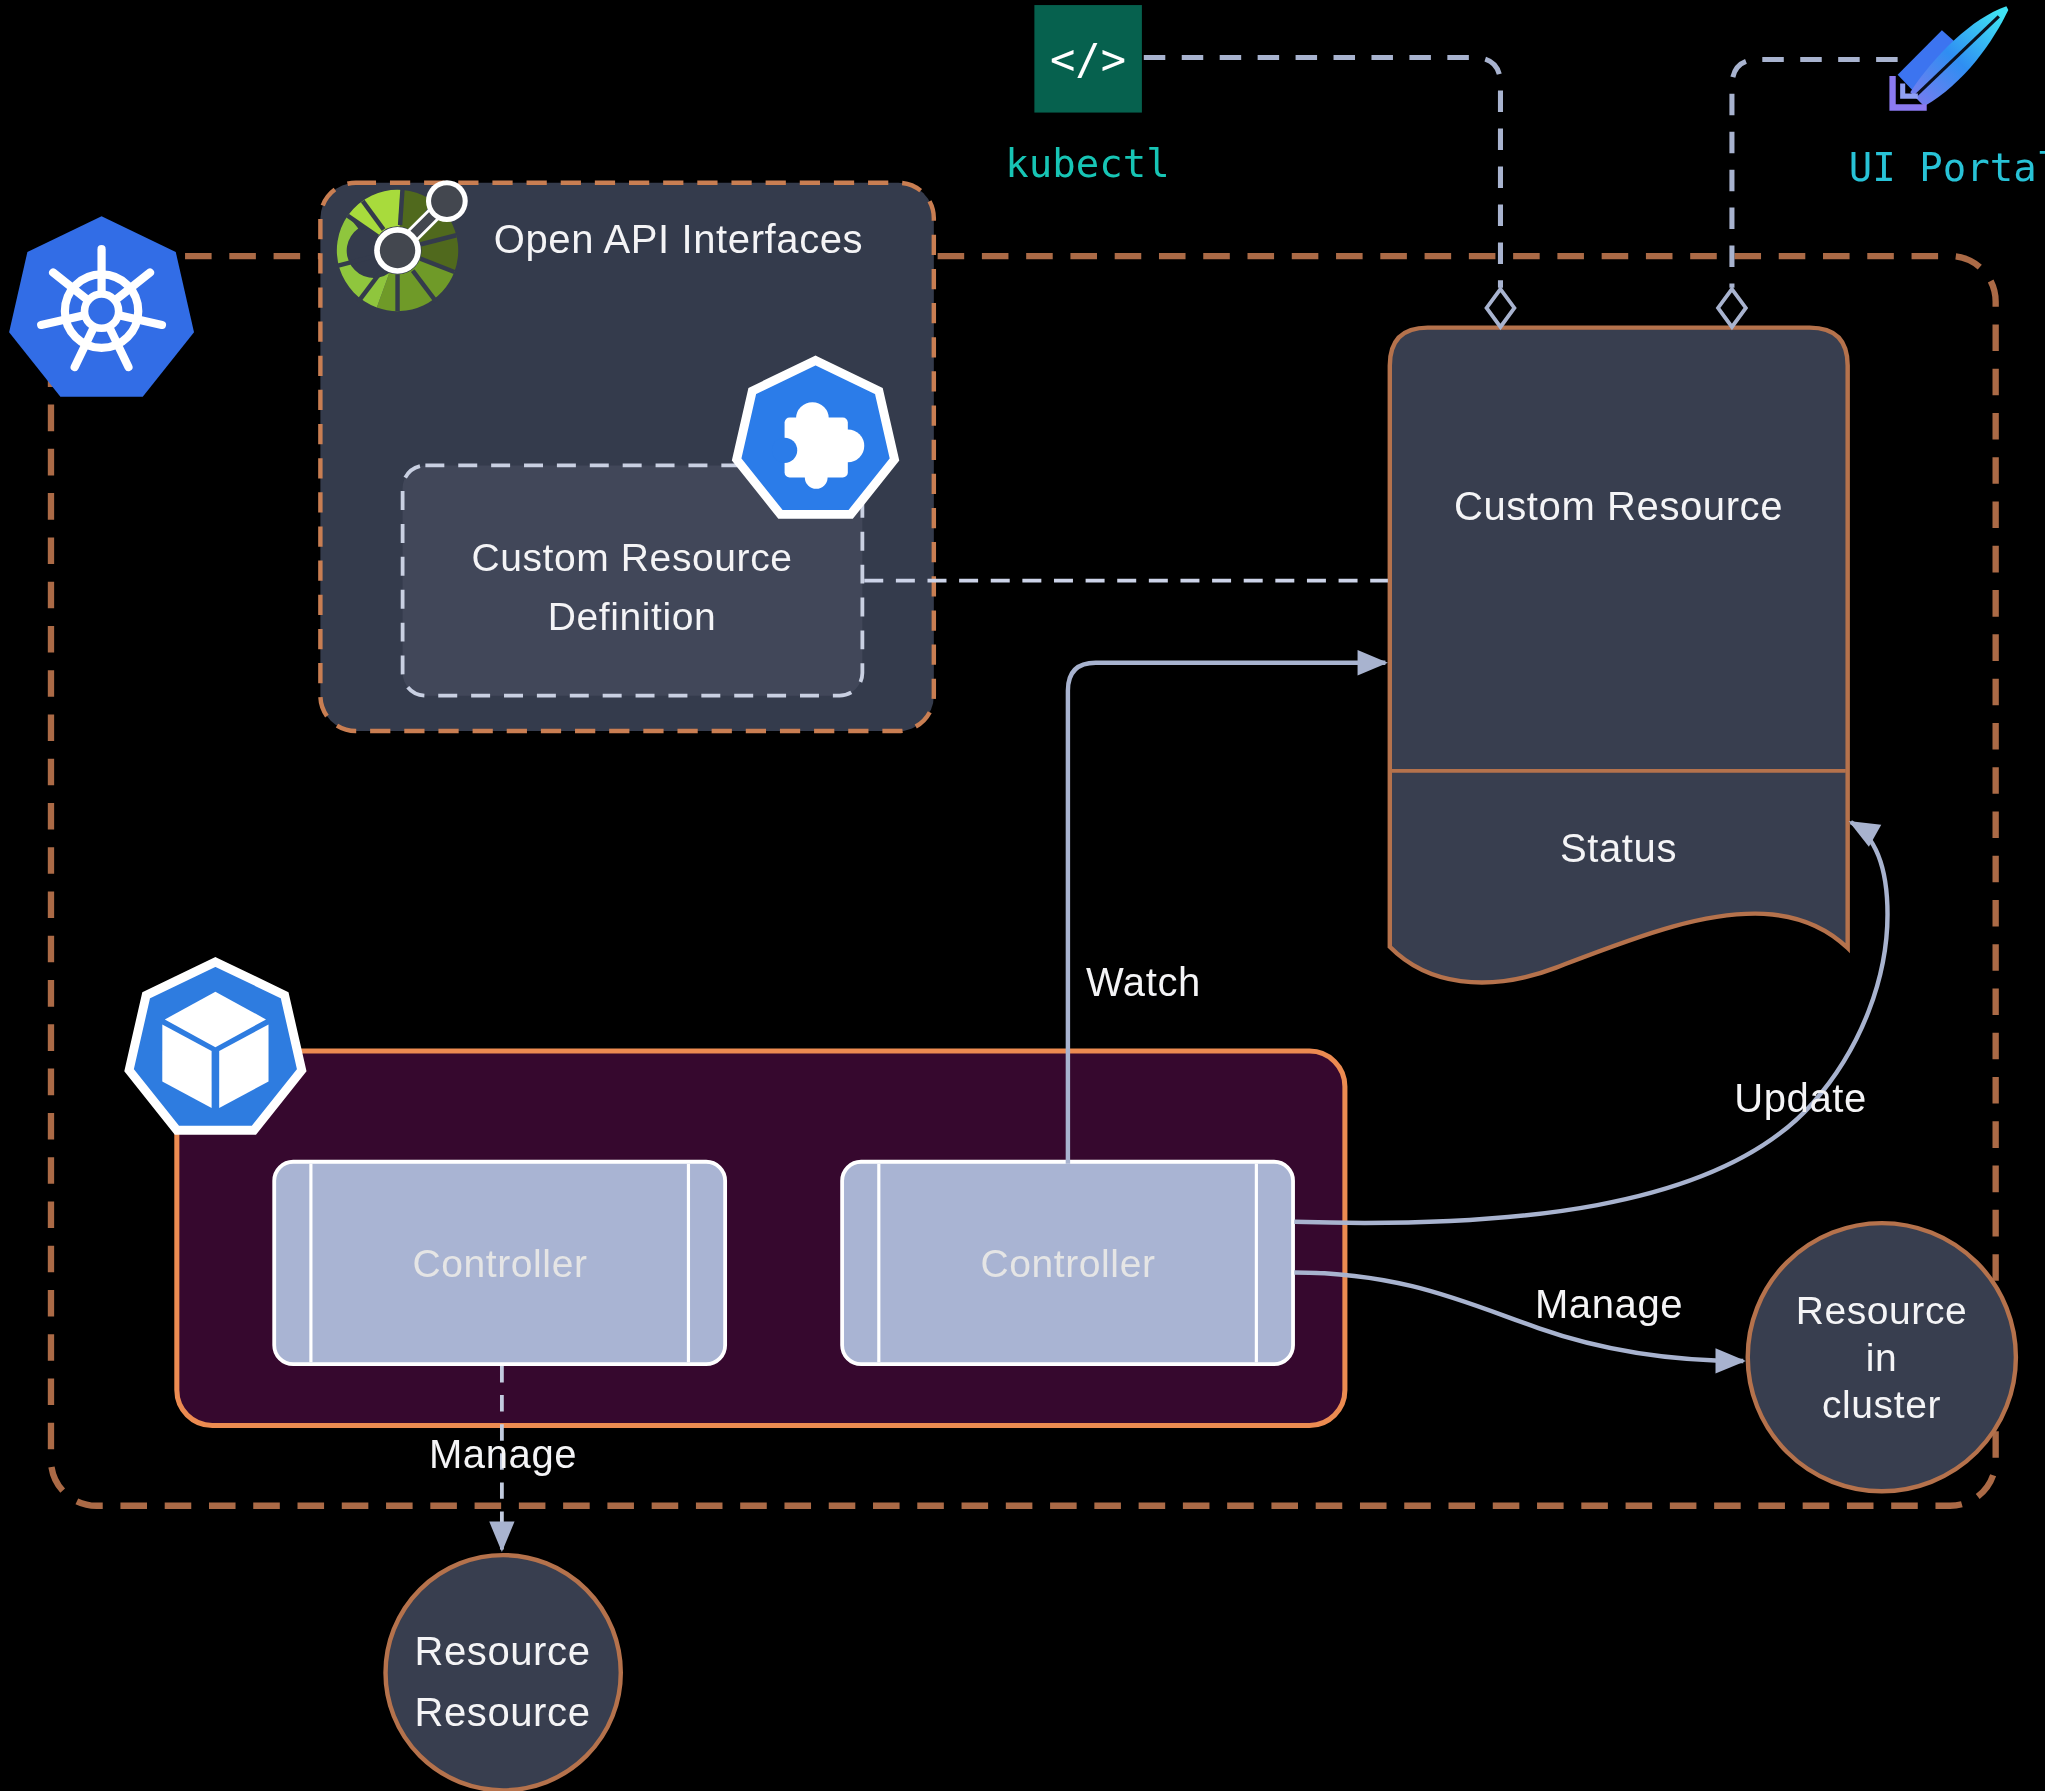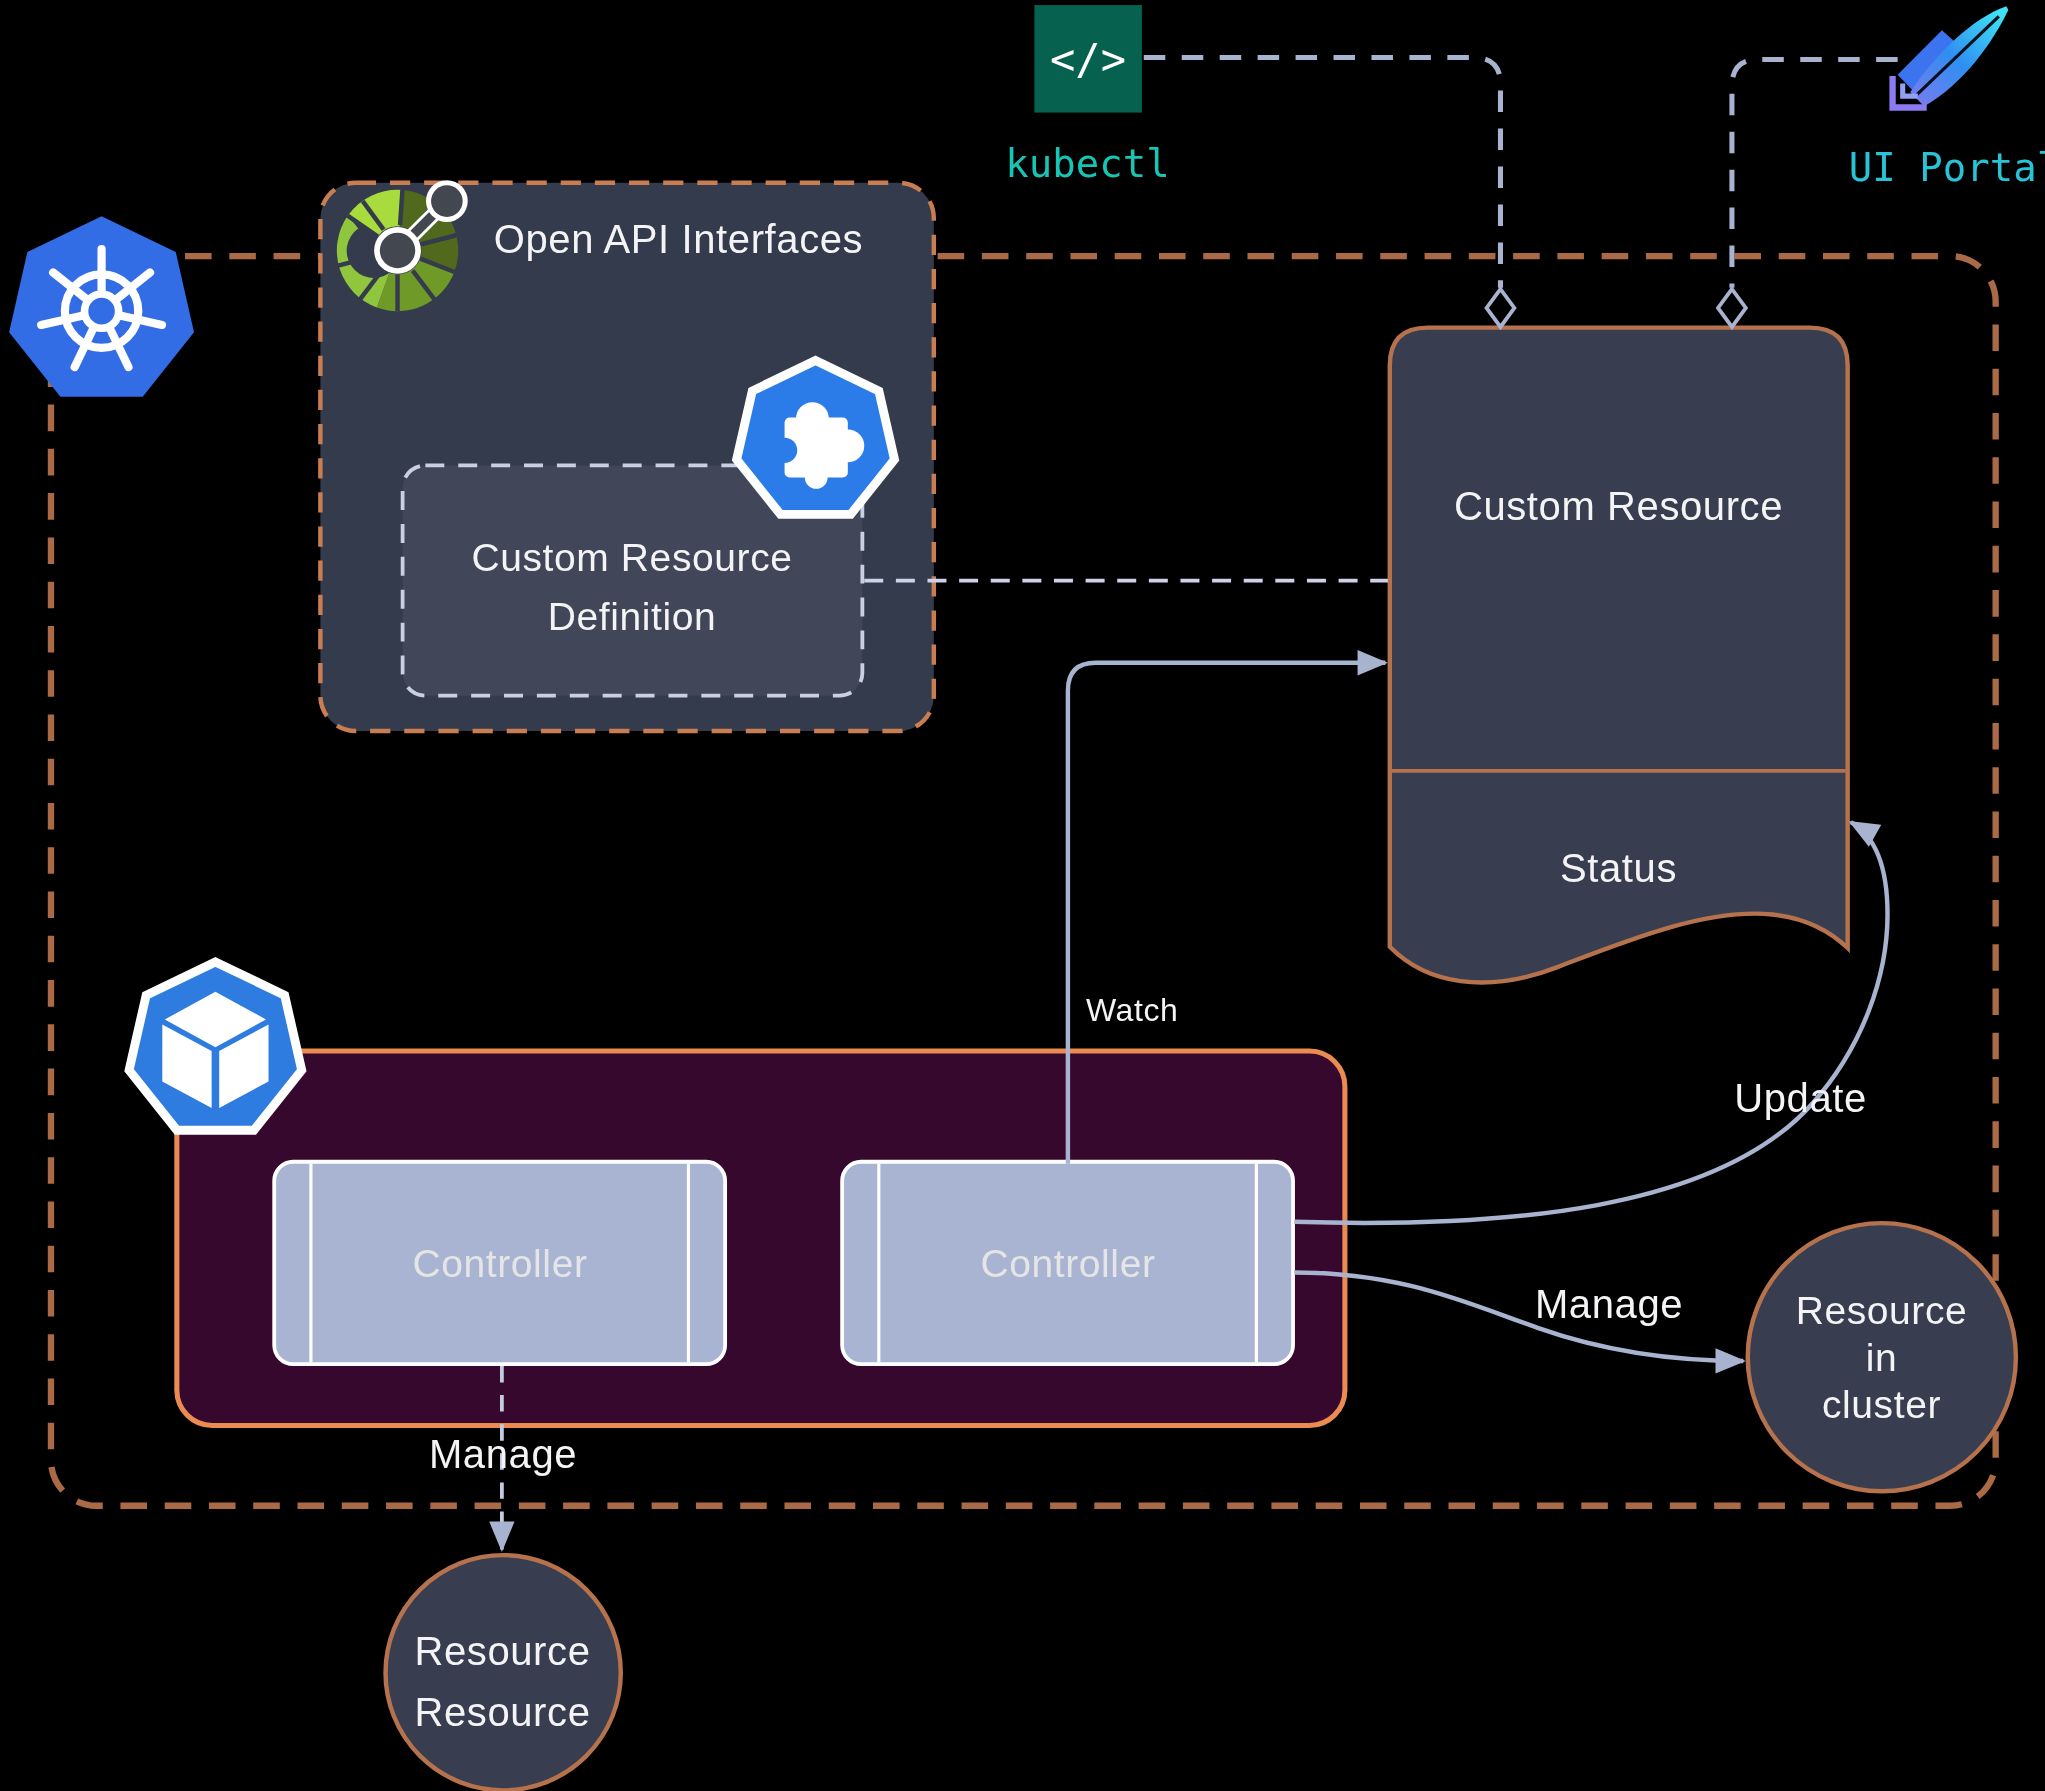--- a/index.html
+++ b/index.html
@@ -135,27 +135,27 @@
 </svg>
 
   <div class="lbl" style="left:457px;top:216px;width:443px;height:47px;font-size:40px;">Open API Interfaces</div>
 
   <div class="lbl col" style="left:442px;top:528px;width:380px;height:118px;font-size:39px;line-height:59px;">
     <span>Custom Resource</span>
     <span>Definition</span>
   </div>
 
   <div class="lbl" style="left:1397px;top:483px;width:443px;height:47px;font-size:40px;">Custom Resource</div>
-  <div class="lbl" style="left:1397px;top:825px;width:443px;height:47px;font-size:40px;margin-top:20px;">Status</div>
+  <div class="lbl" style="left:1397px;top:825px;width:443px;height:47px;font-size:40px;">Status</div>
 
   <div class="lbl mono" style="left:961px;top:140px;width:253px;height:47px;font-size:39px;color:#17c5b5;">kubectl</div>
   <div class="lbl mono" style="left:1034px;top:5px;width:108px;height:108px;font-size:42px;color:#ffffff;">&lt;/&gt;</div>
   <div class="lbl mono" style="left:1828px;top:144px;width:253px;height:47px;font-size:39px;color:#28c3d7;">UI Portal</div>
 
-  <div class="lbl" style="left:1086px;top:959px;width:202px;height:47px;font-size:32px;justify-content:flex-start;margin-top:28px;">Watch</div>
+  <div class="lbl" style="left:1086px;top:959px;width:202px;height:47px;font-size:40px;justify-content:flex-start;">Watch</div>
   <div class="lbl" style="left:1674px;top:1075px;width:253px;height:47px;font-size:40px;text-align:right;">Update</div>
   <div class="lbl" style="left:1514px;top:1281px;width:190px;height:47px;font-size:40px;">Manage</div>
   <div class="lbl" style="left:408px;top:1431px;width:190px;height:47px;font-size:40px;">Manage</div>
 
   <div class="lbl dark" style="left:342px;top:1240px;width:316px;height:47px;font-size:39px;">Controller</div>
   <div class="lbl dark" style="left:910px;top:1240px;width:316px;height:47px;font-size:39px;">Controller</div>
 
   <div class="lbl col" style="left:1755px;top:1287px;width:253px;height:140px;font-size:39px;line-height:47px;">
     <span>Resource</span>
     <span>in</span>

